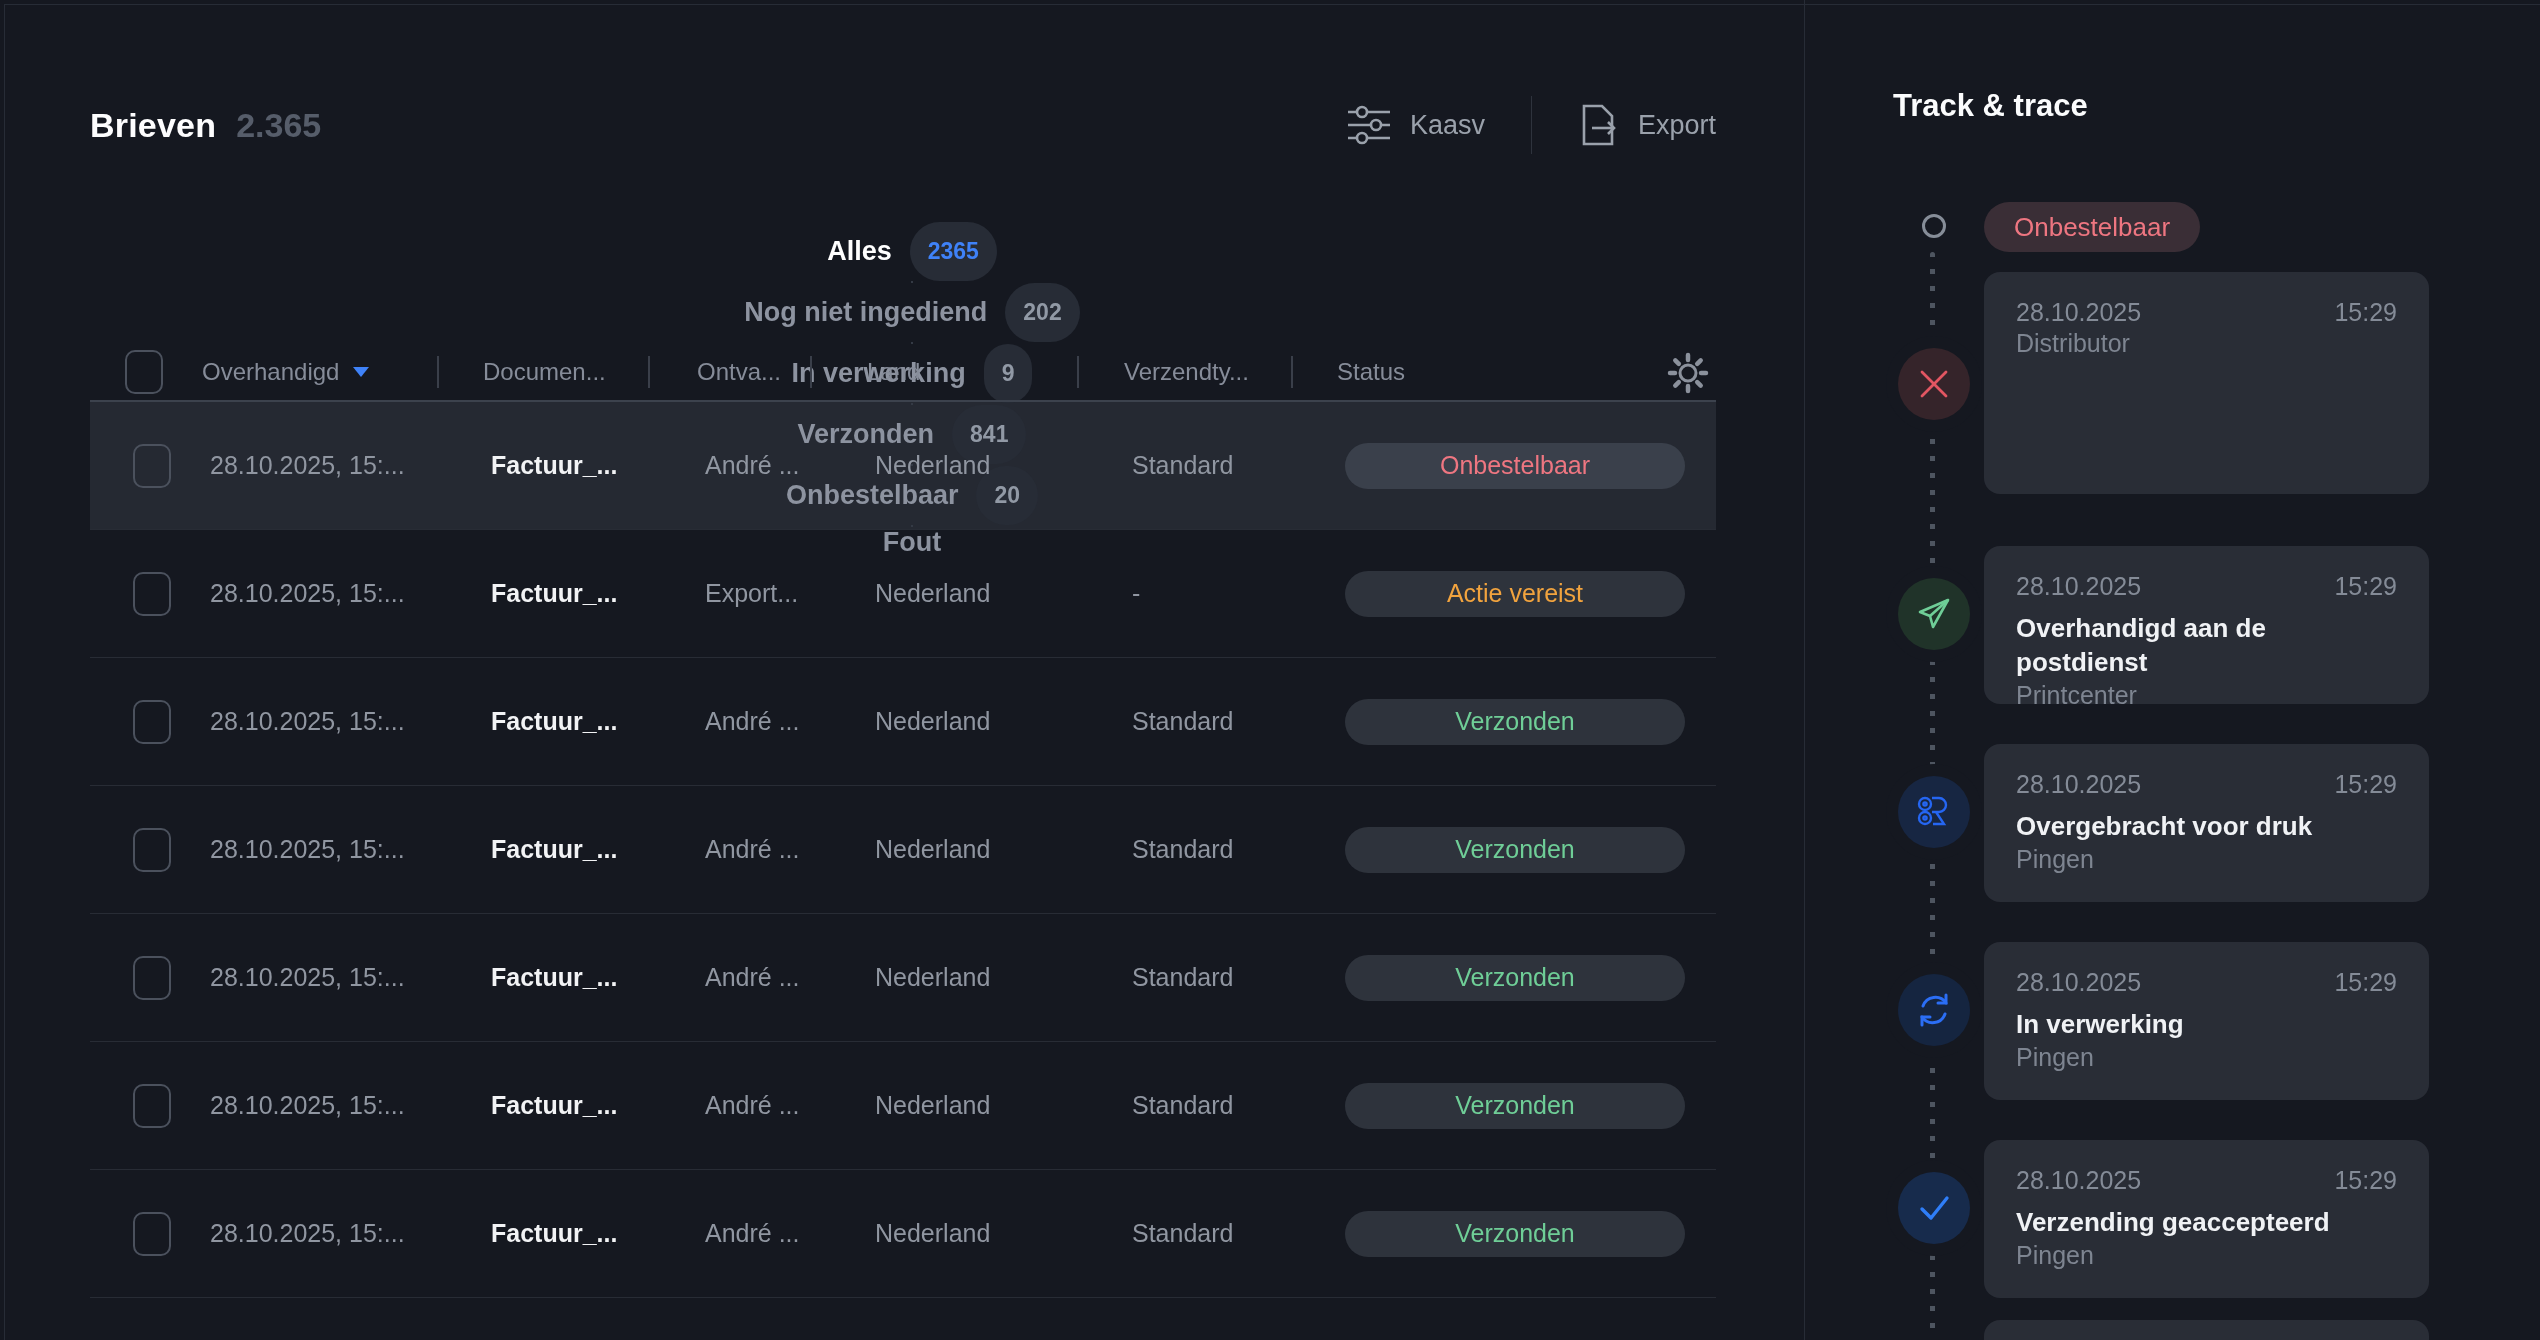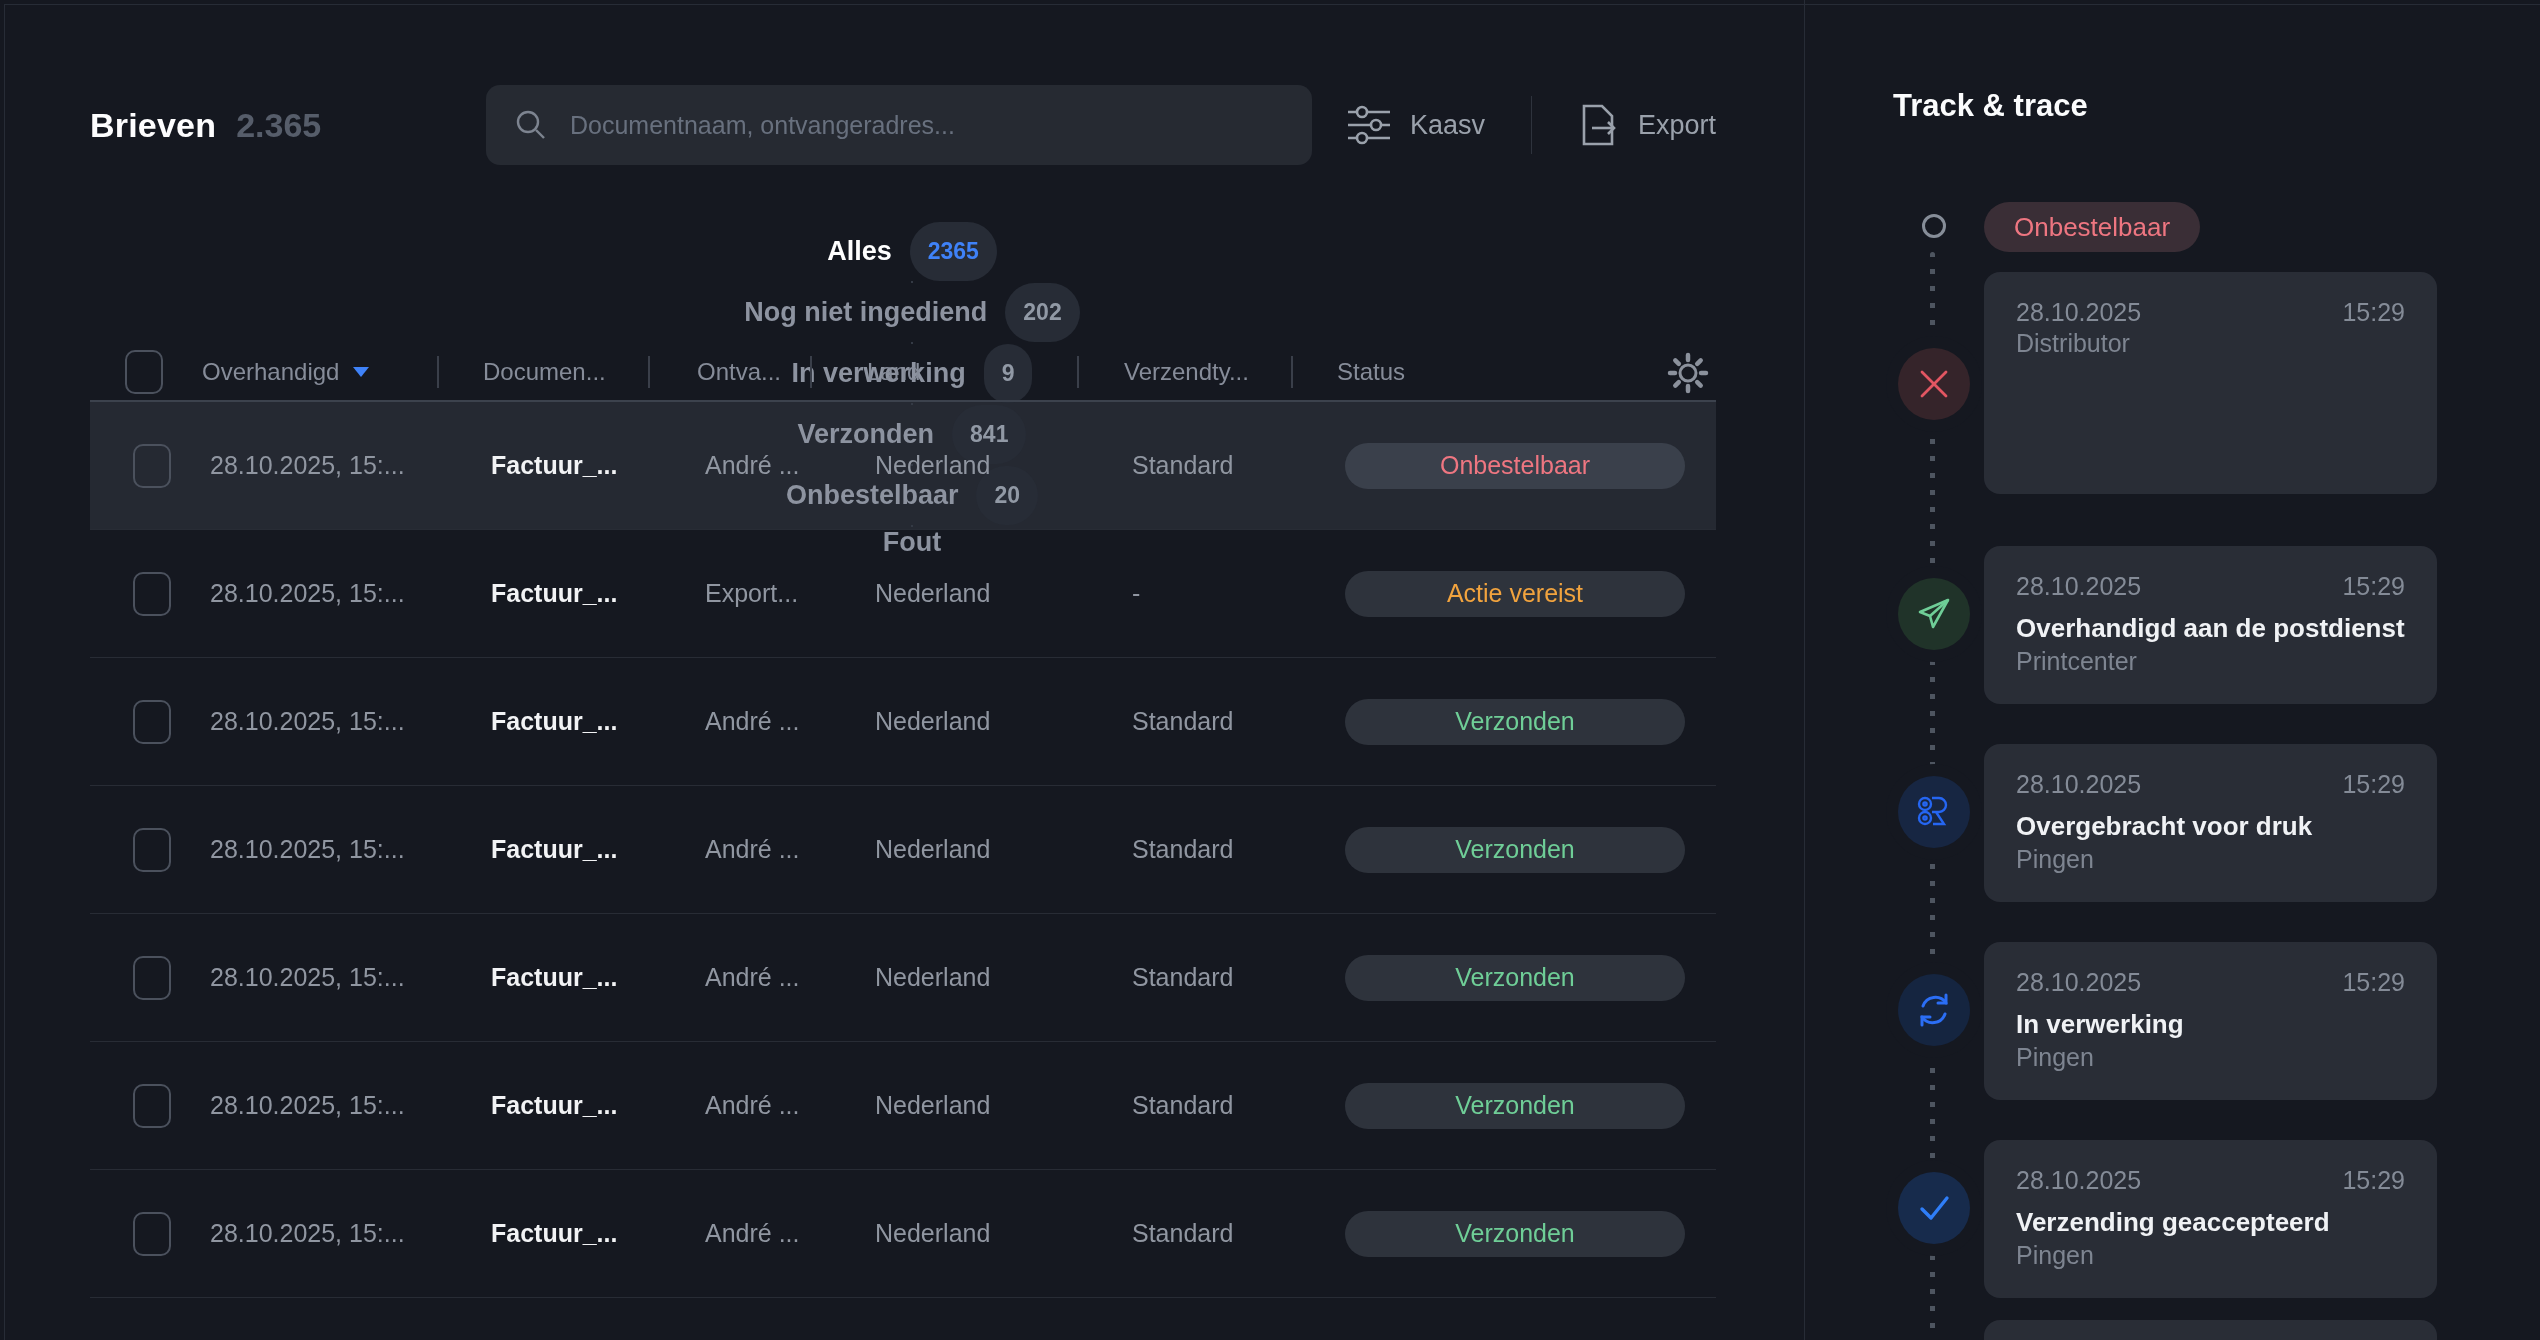--- a/index.html
+++ b/index.html
@@ -75,21 +75,21 @@
   .pill[data-status="warning"]{color:var(--orange);}
   .pill[data-status="success"]{color:var(--green);}
 
   
   .panel{position:absolute;left:1806px;top:0;right:0;height:1340px;overflow:hidden;}
   .tt-title{position:absolute;left:87px;top:88px;font-size:31px;font-weight:700;color:#fbfcfd;}
   .tt-line{position:absolute;left:124px;top:252px;bottom:-20px;width:5px;border-radius:3px;
     background:repeating-linear-gradient(to bottom,#4e5560 0 5px,transparent 5px 17px);}
   .tt-start-circle{position:absolute;left:116px;top:214px;width:24px;height:24px;border:3px solid #868d98;border-radius:50%;background:var(--bg);}
   .tt-badge{position:absolute;left:178px;top:202px;height:50px;padding:0 30px;border-radius:25px;background:#3a2e36;color:var(--red);font-size:26px;display:flex;align-items:center;}
-  .tt-card{position:absolute;left:178px;right:103px;background:var(--card);border-radius:16px;padding:26px 32px;overflow:hidden;}
+  .tt-card{position:absolute;left:178px;right:111px;background:var(--card);border-radius:16px;padding:26px 32px;overflow:hidden;}
   .tt-head{display:flex;justify-content:space-between;color:#848b97;font-size:25px;}
   .tt-title-line{margin-top:10px;font-size:26px;font-weight:700;color:#f0f2f5;line-height:34px;}
   .tt-sub{margin-top:2px;font-size:25px;color:#7e8591;}
   .tt-icon{position:absolute;left:92px;width:72px;height:72px;border-radius:50%;display:flex;align-items:center;justify-content:center;box-shadow:0 0 0 12px var(--bg);}
   .ic-red{background:#35242a;}
   .ic-green{background:#203329;}
   .ic-blue1{background:#172642;}
   .ic-blue2{background:#152540;}
   .ic-blue3{background:#172b4c;}
   svg{display:block;}
@@ -99,29 +99,20 @@
 
 <div class="frame-top"></div>
 <div class="frame-left"></div>
 
 <div class="main">
 
   <div class="topbar">
     <div class="title-group">
       <span class="page-title">Brieven</span>
       <span class="page-count">2.365</span>
-    </div>
-    <div class="search">
-      <span>
-        <svg width="34" height="34" viewBox="0 0 34 34" fill="none" stroke="#7d8490" stroke-width="2.4">
-          <circle cx="14" cy="14" r="10"></circle>
-            <line x1="22" y1="22" x2="30" y2="30"></line>
-        </svg>
-      </span>
-      <input type="text" placeholder="Documentnaam, ontvangeradres..." style="">
     </div>
     <div class="actions">
       <div class="act-btn">
         <span>
           <svg width="46" height="40" viewBox="0 0 46 40" fill="none" stroke="#9aa1ab" stroke-width="2.6">
             <line x1="2" y1="7" x2="44" y2="7"></line>
               <circle cx="16" cy="7" r="5" fill="#151820"></circle>
             <line x1="2" y1="20" x2="44" y2="20"></line>
               <circle cx="30" cy="20" r="5" fill="#151820"></circle>
             <line x1="2" y1="33" x2="44" y2="33"></line>

